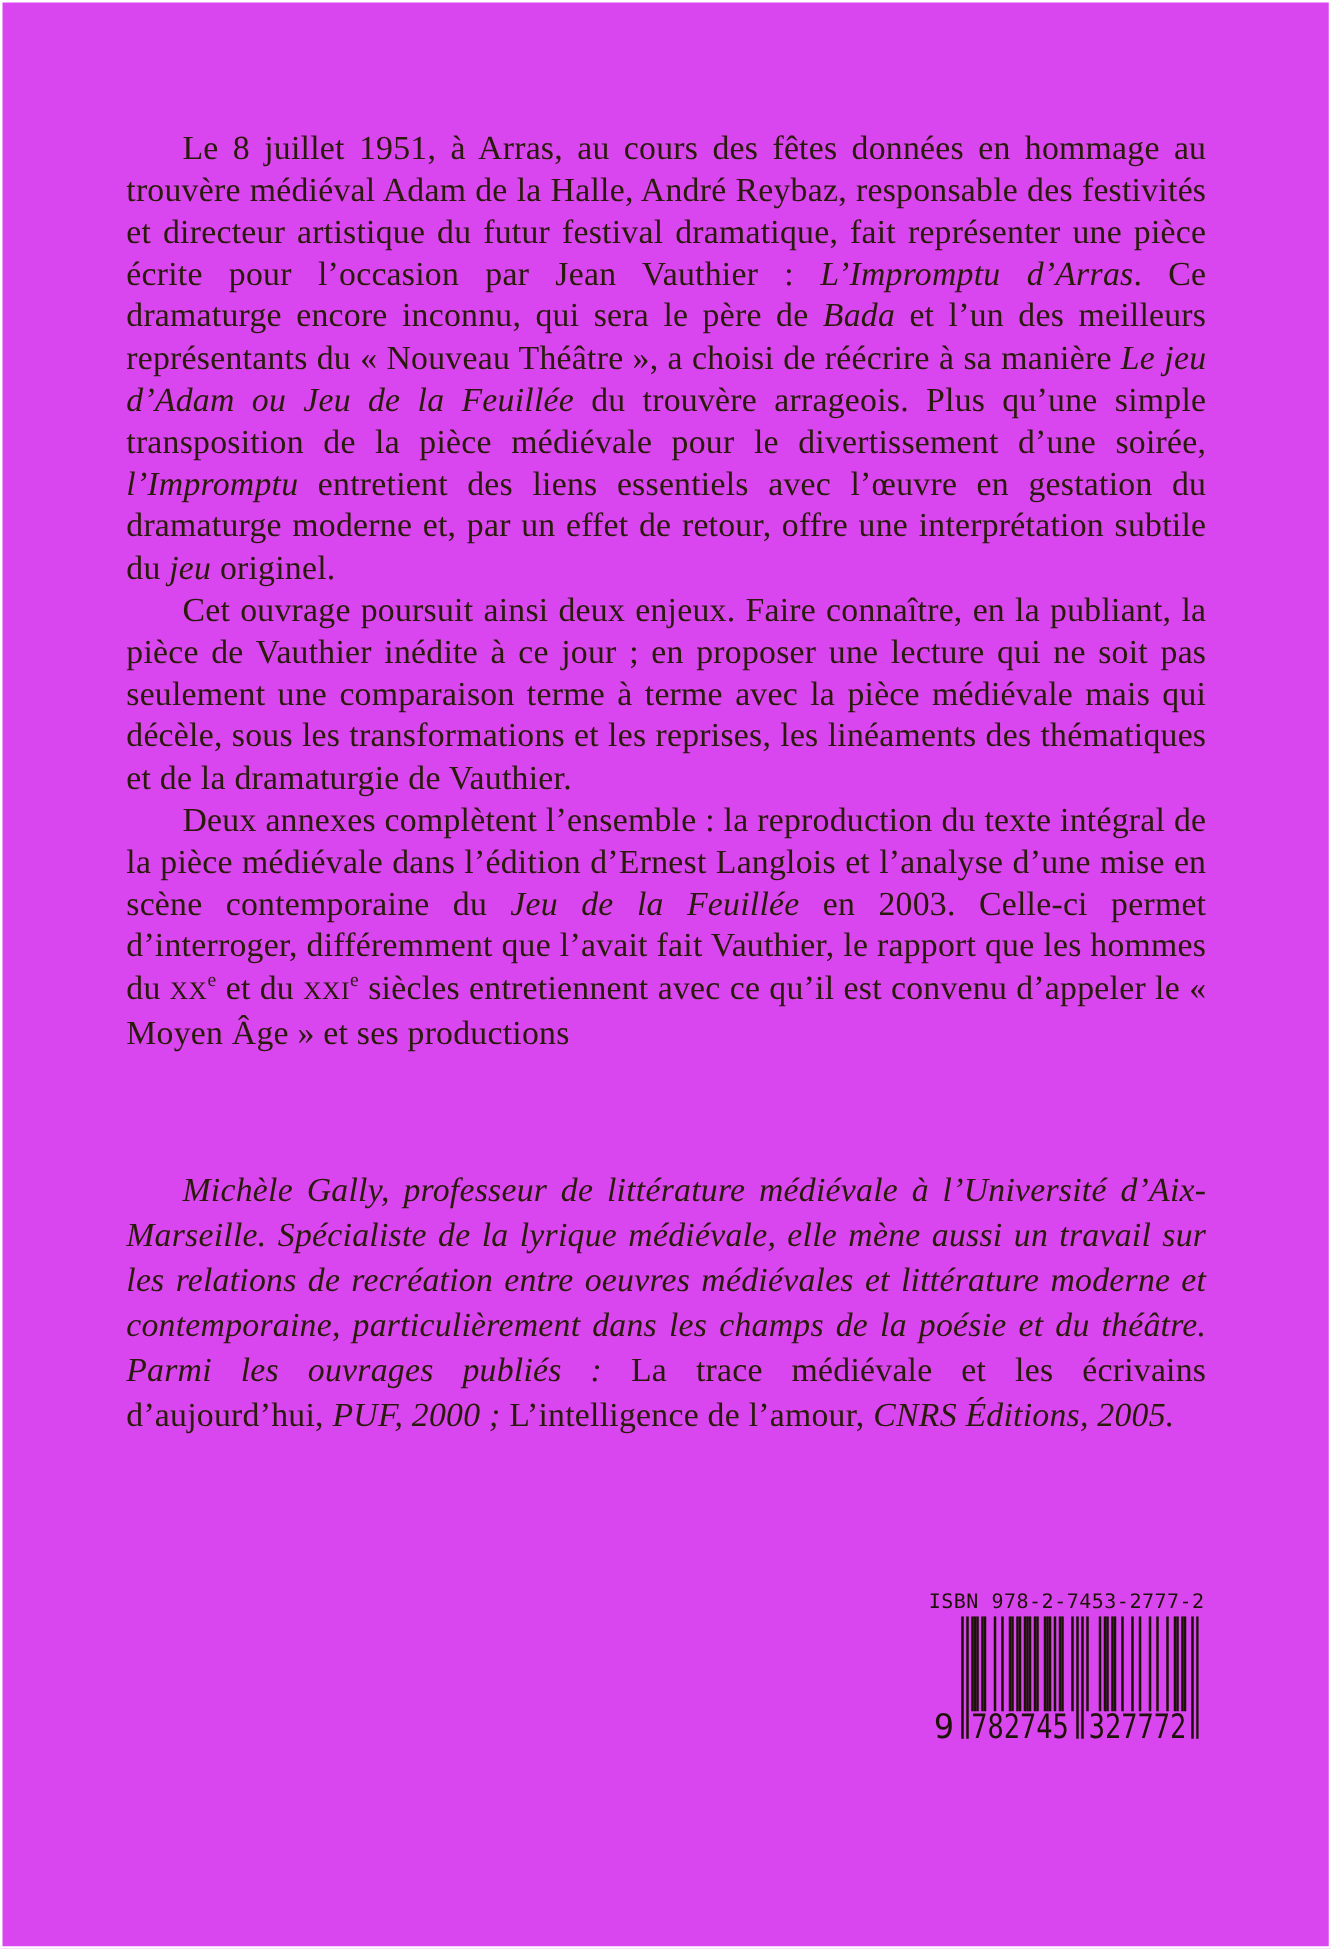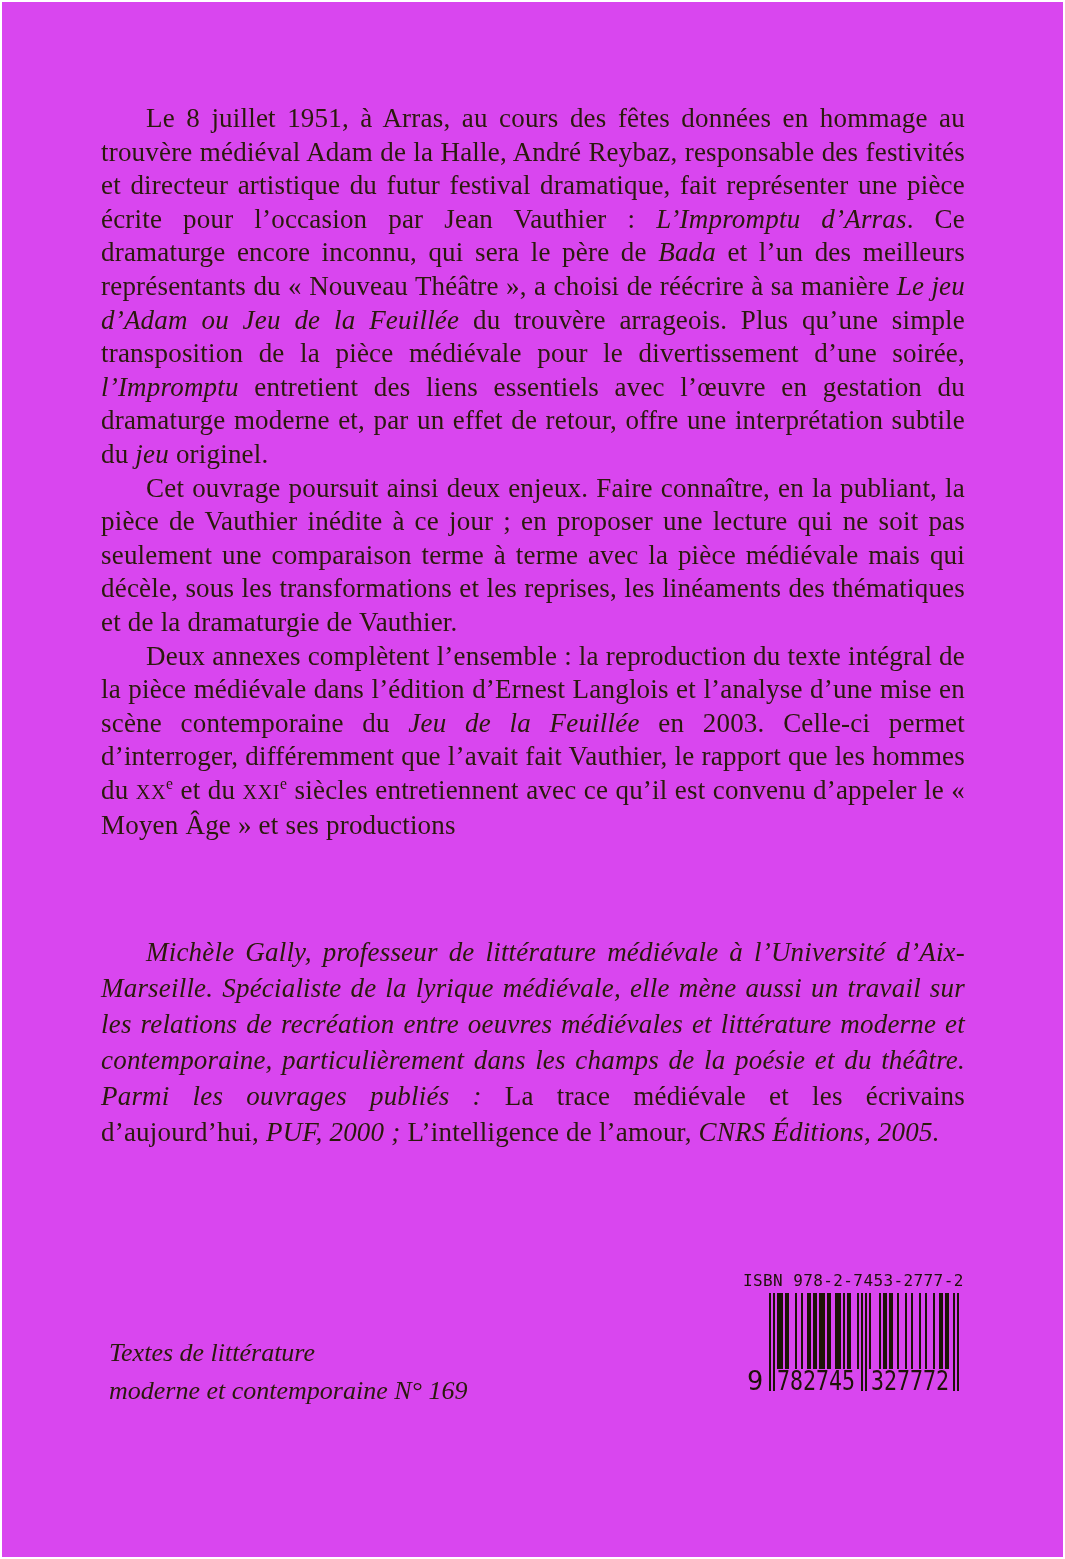--- a/index.html
+++ b/index.html
@@ -50,24 +50,20 @@
   <div class="main-text">
     <p><span class="seg-n">Le 8 juillet 1951, à Arras, au cours des fêtes données en hommage au trouvère médiéval Adam de la Halle, André Reybaz, responsable des festivités et directeur artistique du futur festival dramatique, fait représenter une pièce écrite pour l’occasion par Jean Vauthier : </span><span class="seg-i">L’Impromptu d’Arras</span><span class="seg-n">. Ce dramaturge encore inconnu, qui sera le père de </span><span class="seg-i">Bada</span><span class="seg-n"> et l’un des meilleurs représentants du « Nouveau Théâtre », a choisi de réécrire à sa manière </span><span class="seg-i">Le jeu d’Adam ou Jeu de la Feuillée</span><span class="seg-n"> du trouvère arrageois. Plus qu’une simple transposition de la pièce médiévale pour le divertissement d’une soirée, </span><span class="seg-i">l’Impromptu</span><span class="seg-n"> entretient des liens essentiels avec l’œuvre en gestation du dramaturge moderne et, par un effet de retour, offre une interprétation subtile du </span><span class="seg-i">jeu</span><span class="seg-n"> originel.</span></p>
     <p><span class="seg-n">Cet ouvrage poursuit ainsi deux enjeux. Faire connaître, en la publiant, la pièce de Vauthier inédite à ce jour ; en proposer une lecture qui ne soit pas seulement une comparaison terme à terme avec la pièce médiévale mais qui décèle, sous les transformations et les reprises, les linéaments des thématiques et de la dramaturgie de Vauthier.</span></p>
     <p><span class="seg-n">Deux annexes complètent l’ensemble : la reproduction du texte intégral de la pièce médiévale dans l’édition d’Ernest Langlois et l’analyse d’une mise en scène contemporaine du </span><span class="seg-i">Jeu de la Feuillée</span><span class="seg-n"> en 2003. Celle-ci permet d’interroger, différemment que l’avait fait Vauthier, le rapport que les hommes du </span><span class="seg-sc">XX</span><span class="seg-sup">e</span><span class="seg-n"> et du </span><span class="seg-sc">XXI</span><span class="seg-sup">e</span><span class="seg-n"> siècles entretiennent avec ce qu’il est convenu d’appeler le « Moyen Âge » et ses productions</span></p>
   </div>
 
   <div class="bio">
     <p><span class="seg-i">Michèle Gally, professeur de littérature médiévale à l’Université d’Aix-Marseille. Spécialiste de la lyrique médiévale, elle mène aussi un travail sur les relations de recréation entre oeuvres médiévales et littérature moderne et contemporaine, particulièrement dans les champs de la poésie et du théâtre. Parmi les ouvrages publiés : </span><span class="seg-n">La trace médiévale et les écrivains d’aujourd’hui, </span><span class="seg-i">PUF, 2000 ; </span><span class="seg-n">L’intelligence de l’amour, </span><span class="seg-i">CNRS Éditions, 2005.</span></p>
   </div>
 
-  <div class="collection">
-    <div>Textes de littérature</div>
-    <div>moderne et contemporaine N° 169</div>
-  </div>
 
   <div class="barcode-label">ISBN  978-2-7453-2777-2</div>
 
   <svg id="barcode-svg" width="216" height="102" viewBox="0 0 216 102" xmlns="http://www.w3.org/2000/svg">
       <rect x="26" y="0" width="2" height="98" fill="#1d1207"></rect>
       <rect x="30" y="0" width="2" height="98" fill="#1d1207"></rect>
       <rect x="34" y="0" width="2" height="76" fill="#1d1207"></rect>
       <rect x="36" y="0" width="2" height="76" fill="#1d1207"></rect>
       <rect x="38" y="0" width="2" height="76" fill="#1d1207"></rect>
       <rect x="42" y="0" width="2" height="76" fill="#1d1207"></rect>

